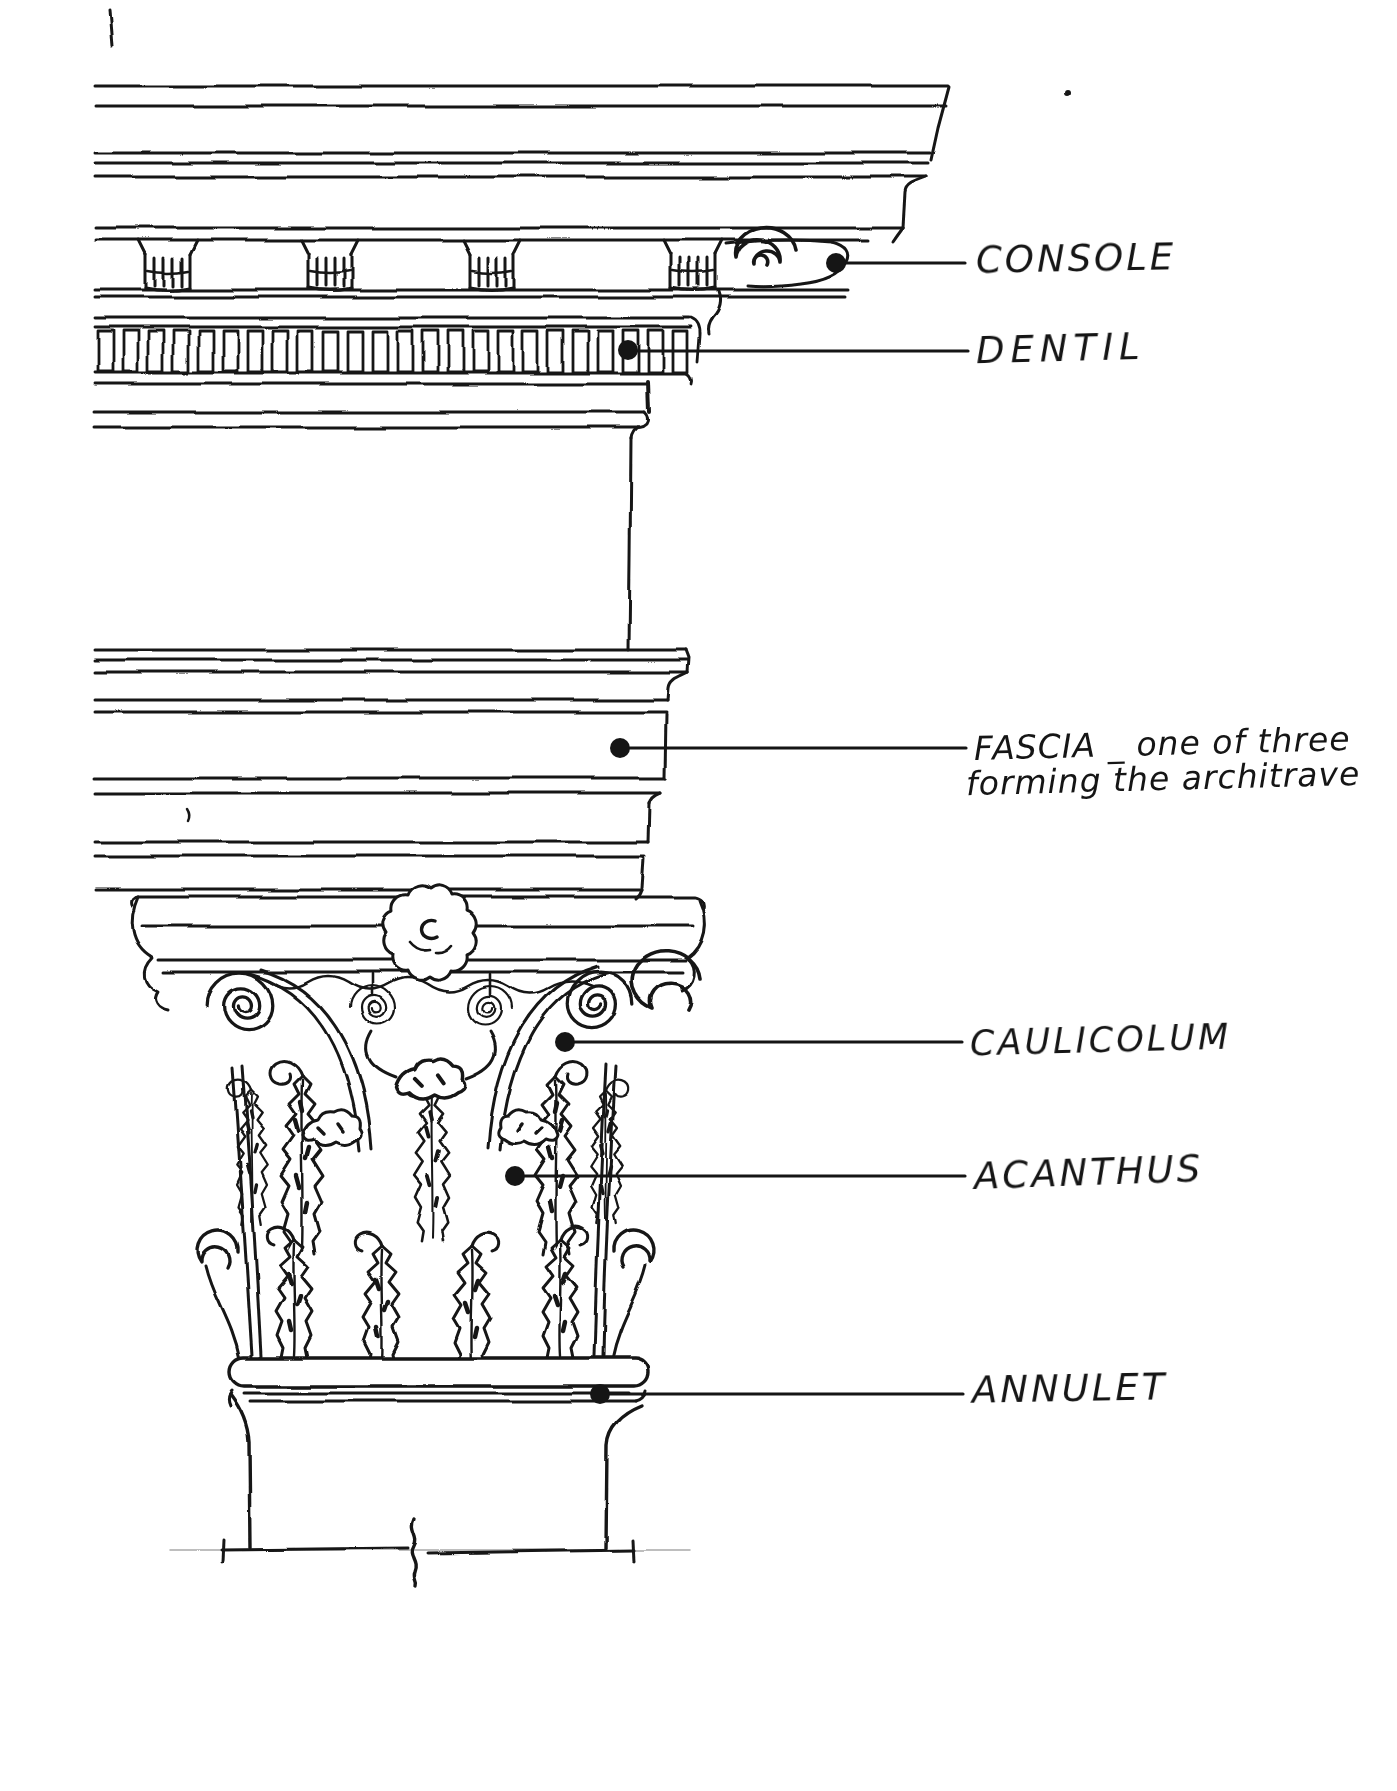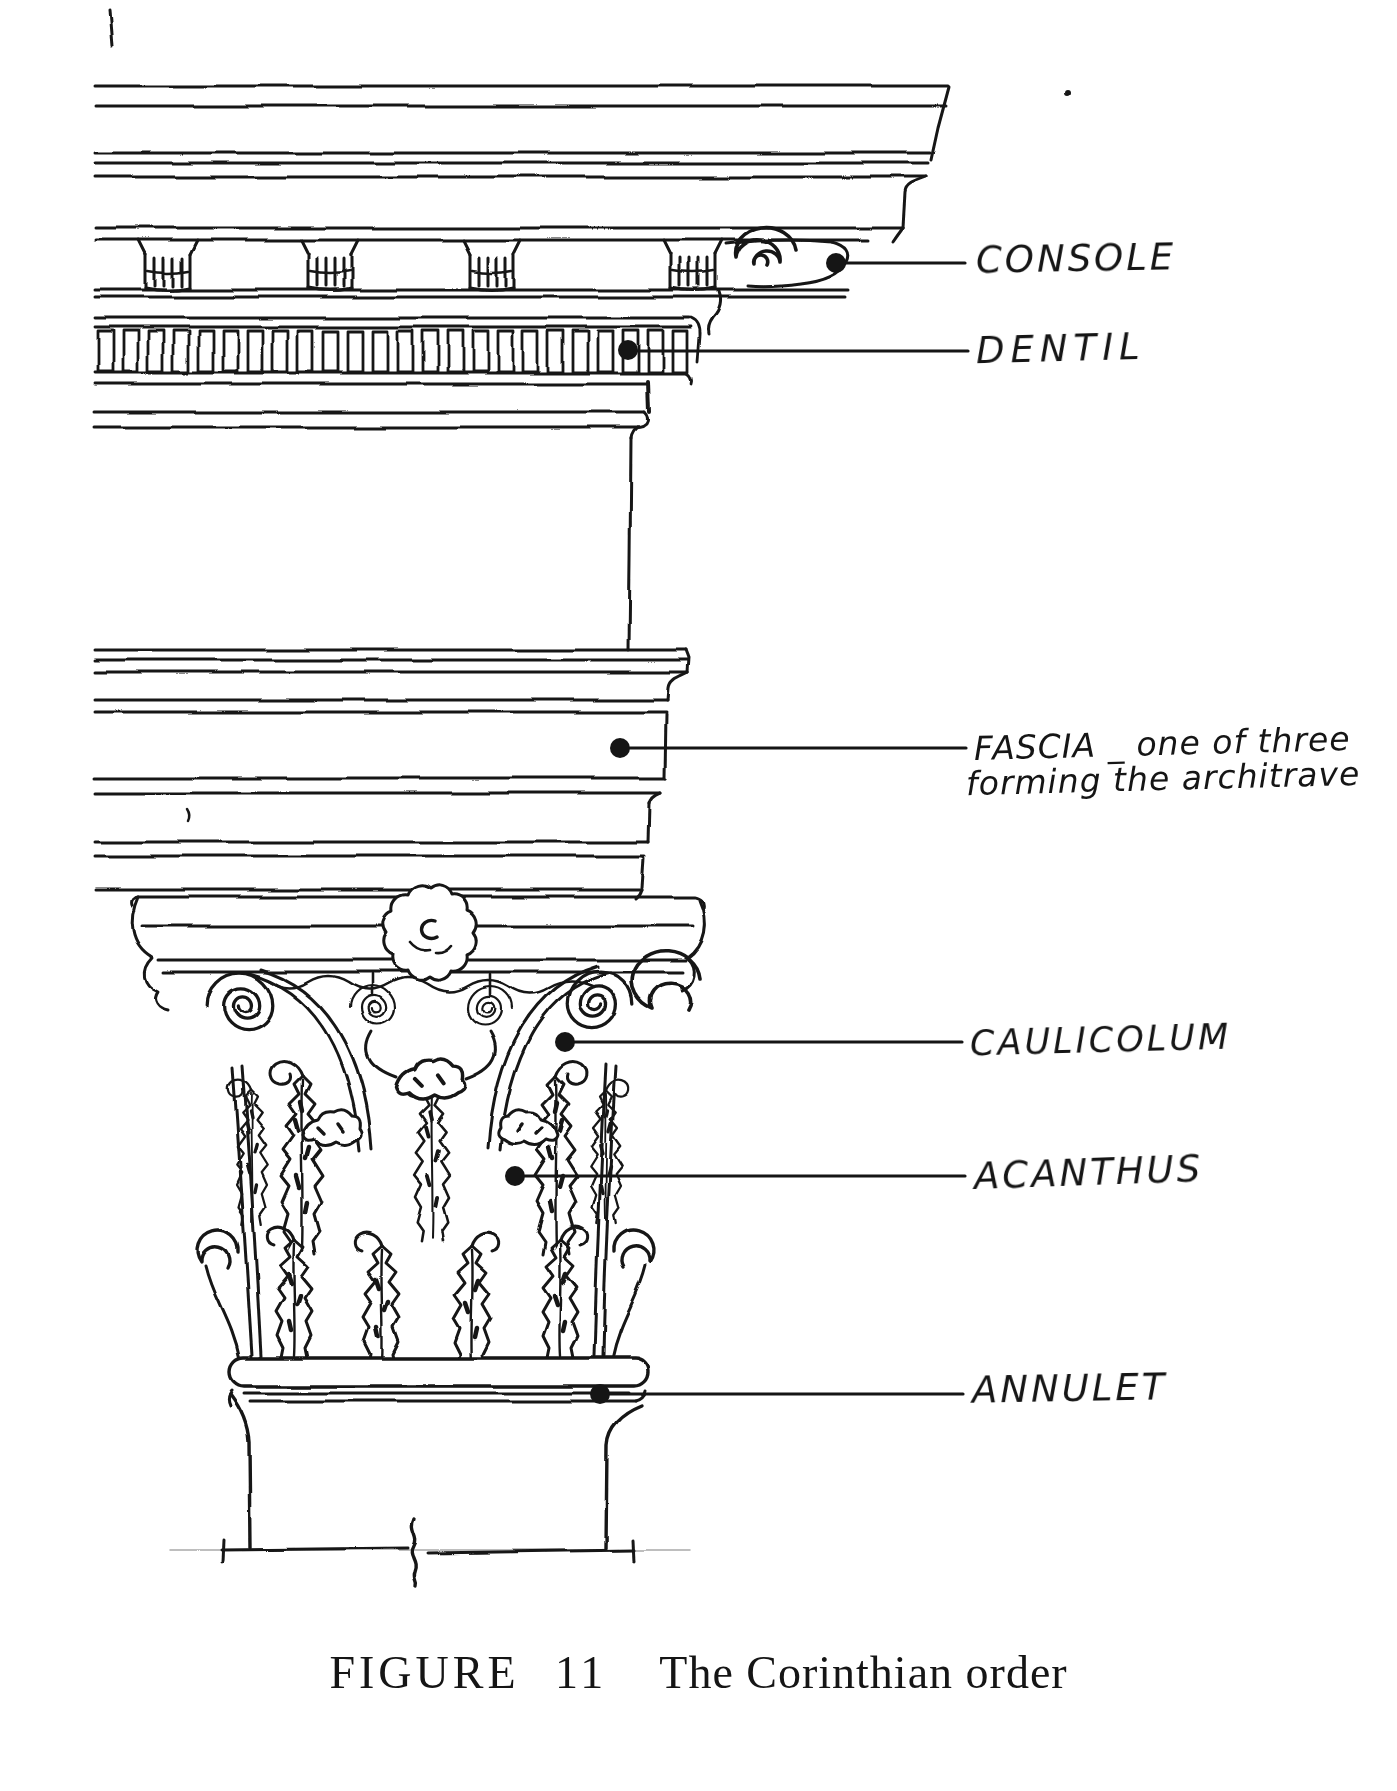--- a/index.html
+++ b/index.html
@@ -276,18 +276,14 @@
 </svg>
 
   <div class="lbl caps" style="left:976px;top:240px;transform:rotate(-1deg);">CONSOLE</div>
   <div class="lbl caps" style="left:976px;top:330px;transform:rotate(-1.5deg);letter-spacing:6px;">DENTIL</div>
   <div class="lbl note" style="left:974px;top:727px;transform:rotate(-1.5deg);">FASCIA _ one of three</div>
   <div class="lbl note" style="left:966px;top:762px;transform:rotate(-1.5deg);">forming the architrave</div>
   <div class="lbl caps" style="left:970px;top:1022px;transform:rotate(-1.5deg);font-size:35px;">CAULICOLUM</div>
   <div class="lbl caps" style="left:974px;top:1154px;transform:rotate(-2deg);">ACANTHUS</div>
   <div class="lbl caps" style="left:972px;top:1370px;transform:rotate(-1deg);">ANNULET</div>
 
-  <div class="caption">
-    <span class="fignum">FIGURE 11</span>
-    <span class="title">The Corinthian order</span>
-  </div>
 
 </div>
 
 </body></html>

